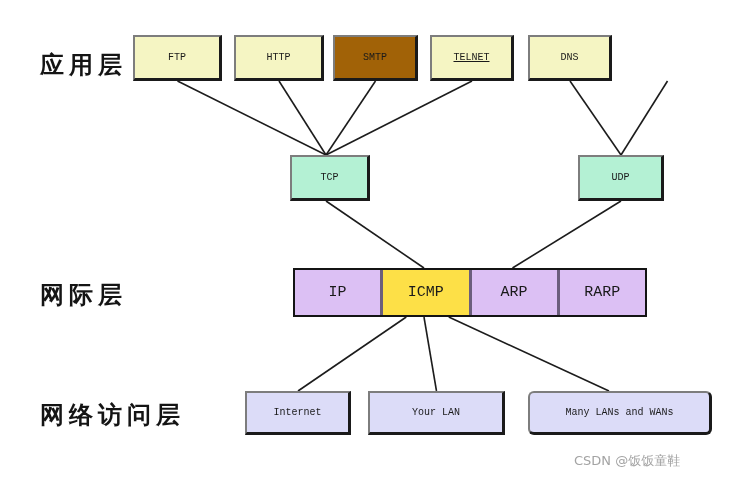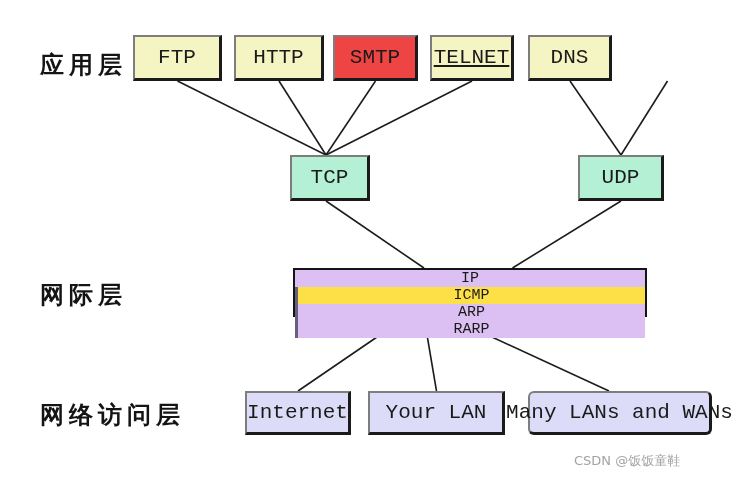--- a/index.html
+++ b/index.html
@@ -20,25 +20,25 @@
     font-weight:bold;font-size:24px;color:#141414;
     letter-spacing:5px;white-space:nowrap;
   }
   .node{
     position:absolute;z-index:1;box-sizing:border-box;
     display:flex;align-items:center;justify-content:center;
     border:2px solid #7d7d7d;
     border-right:3px solid #1a1a1a;
     border-bottom:3px solid #1a1a1a;
     font-family:"Liberation Mono","DejaVu Sans Mono",monospace;
-    font-size:21px;color:#1a1a1a;white-space:nowrap;
+    font-size:10px;color:#1a1a1a;white-space:nowrap;
   }
   .netrow{
     position:absolute;z-index:1;box-sizing:border-box;
-    display:flex;border:2px solid #141414;flex-direction:column;
+    display:flex;border:2px solid #141414;
   }
   .netrow .cell{
     flex:1 1 0;display:flex;align-items:center;justify-content:center;
     font-family:"Liberation Mono","DejaVu Sans Mono",monospace;
     font-size:15px;color:#1a1a1a;box-sizing:border-box;
   }
   .netrow .cell + .cell{border-left:3px solid #6b5e7c;}
   .watermark{
     position:absolute;left:574px;top:452px;z-index:2;
     font-family:"DejaVu Sans","Liberation Sans",sans-serif;
@@ -63,21 +63,21 @@
       <line x1="423.98" y1="317" x2="436.5" y2="391" stroke="#1c1c1c" stroke-width="1.6"></line>
       <line x1="448.76" y1="317" x2="609" y2="391" stroke="#1c1c1c" stroke-width="1.6"></line>
     </svg>
 
   <div class="layer-label" style="top:49px">应用层</div>
   <div class="layer-label" style="top:279px">网际层</div>
   <div class="layer-label" style="top:399px">网络访问层</div>
 
   <div class="node" style="left: 133px; top: 35px; width: 89px; height: 46px; background: rgb(245, 245, 195);">FTP</div>
   <div class="node" style="left: 234px; top: 35px; width: 90px; height: 46px; background: rgb(245, 245, 195);">HTTP</div>
-  <div class="node" style="left: 333px; top: 35px; width: 85px; height: 46px; background: #ef4444;">SMTP</div>
+  <div class="node" style="left: 333px; top: 35px; width: 85px; height: 46px; background: #a16207;">SMTP</div>
   <div class="node" style="left: 430px; top: 35px; width: 84px; height: 46px; background: rgb(245, 245, 195); text-decoration: underline;">TELNET</div>
   <div class="node" style="left: 528px; top: 35px; width: 84px; height: 46px; background: rgb(245, 245, 195);">DNS</div>
 
   <div class="node" style="left: 290px; top: 155px; width: 80px; height: 46px; background: rgb(180, 241, 212);">TCP</div>
   <div class="node" style="left: 578px; top: 155px; width: 86px; height: 46px; background: rgb(180, 241, 212);">UDP</div>
 
   <div class="netrow" style="left:293px;top:268px;width:354px;height:49px">
     <div class="cell" style="background: rgb(220, 192, 244);">IP</div>
     <div class="cell" style="background: #fde047;">ICMP</div>
     <div class="cell" style="background: rgb(220, 192, 244);">ARP</div>

